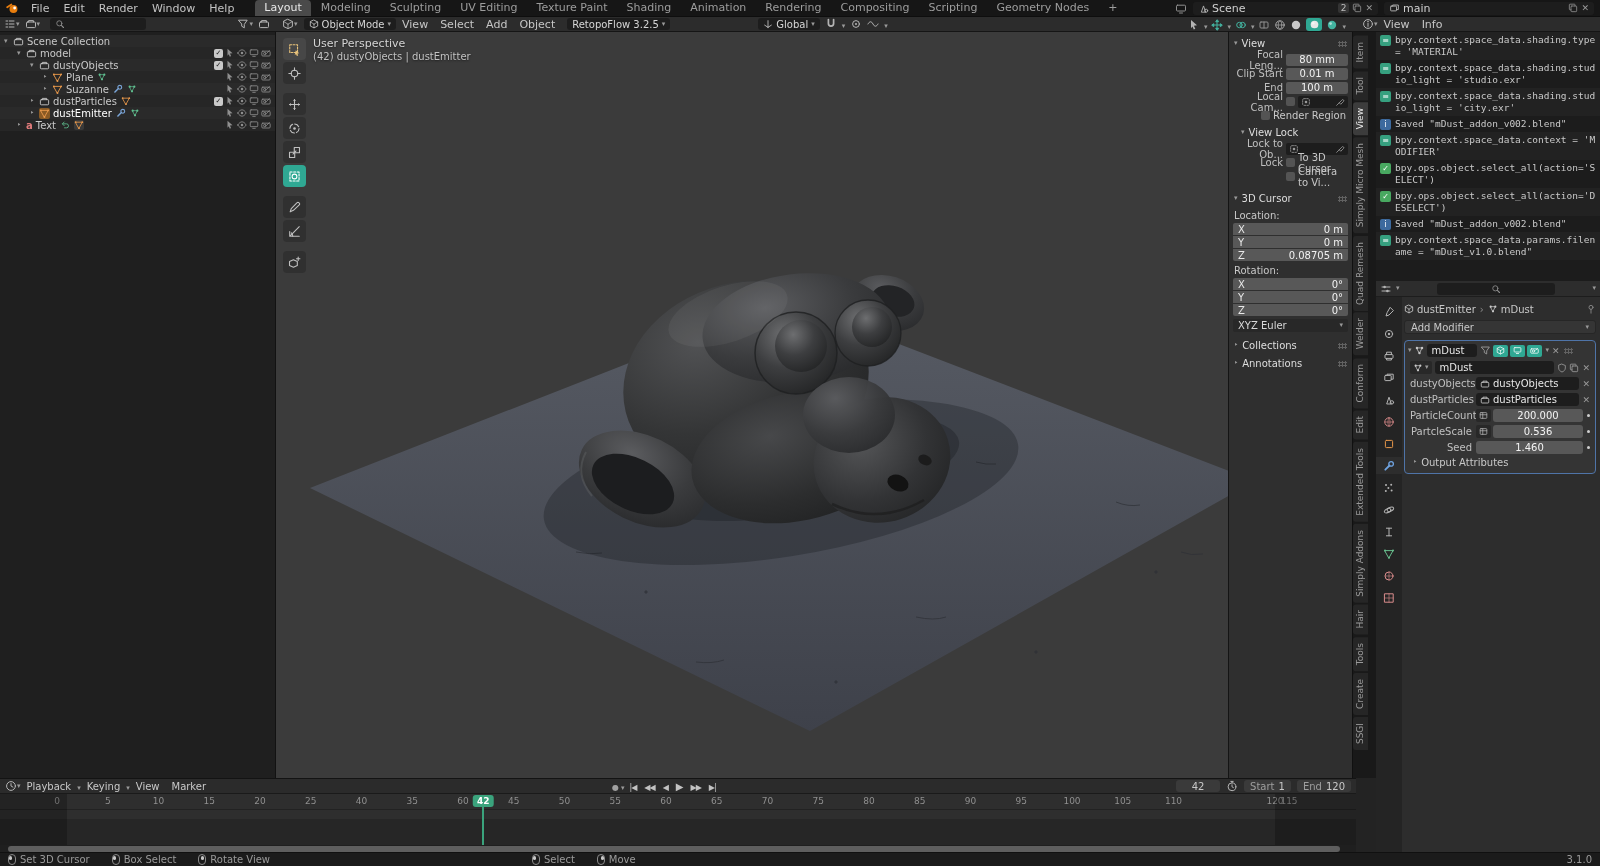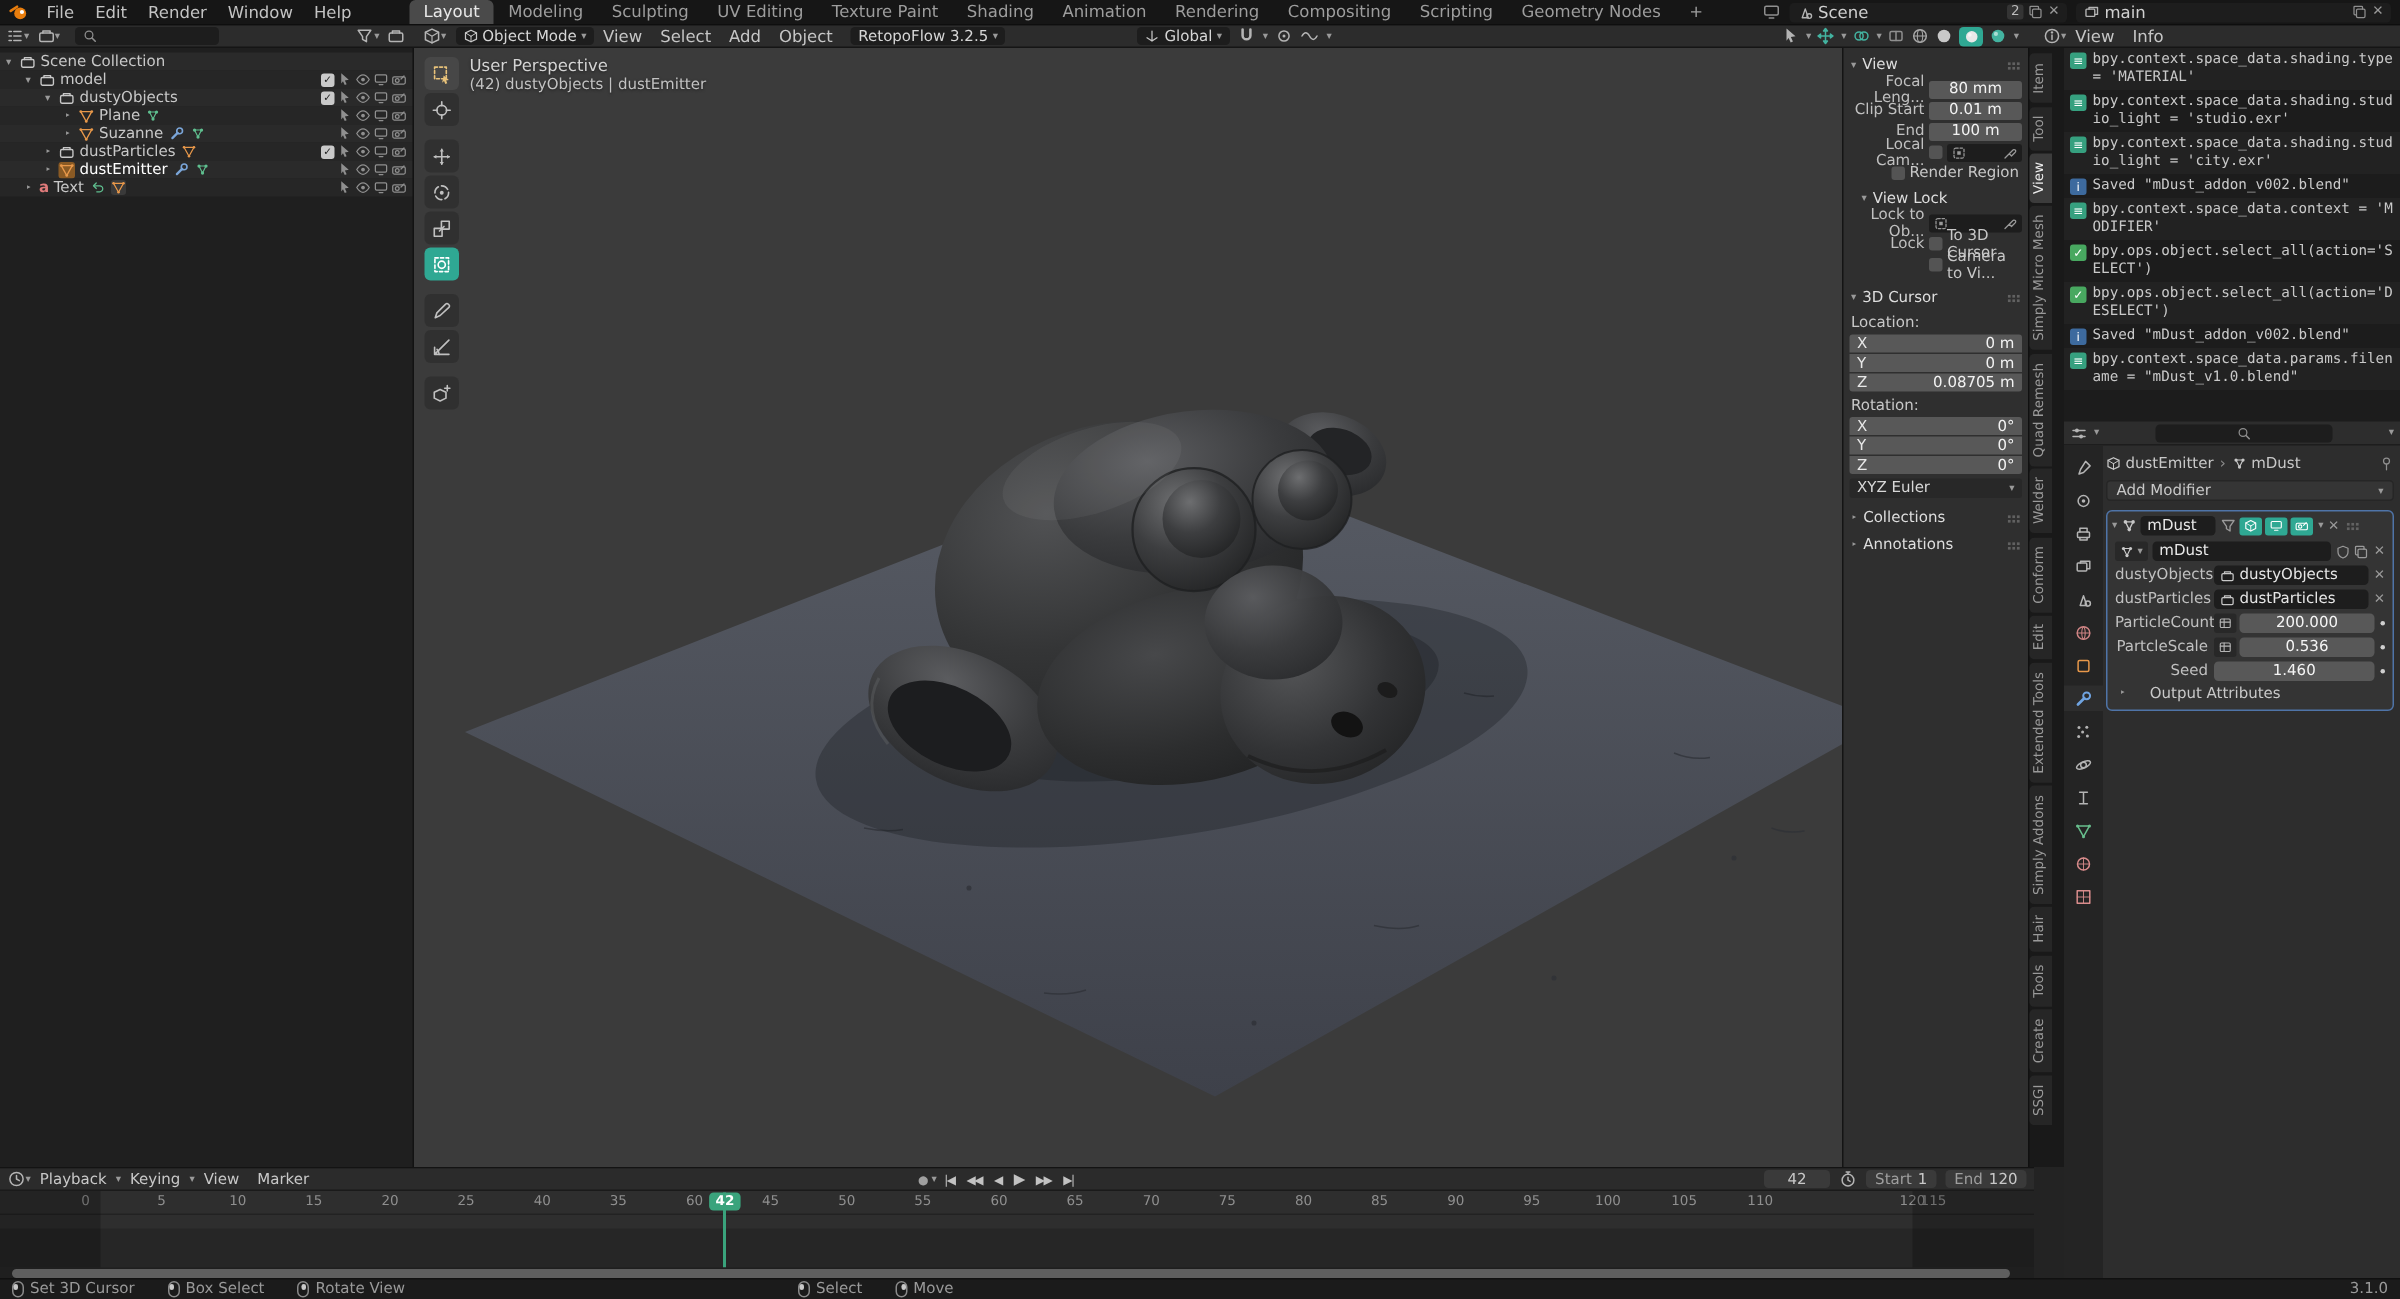--- a/index.html
+++ b/index.html
@@ -1,20 +1,20 @@
 <!DOCTYPE html>
 <html><head>
 <meta charset="utf-8">
 <style>
   *{margin:0;padding:0;box-sizing:border-box}
   html,body{background:#111;}
   #root{position:relative;width:1600px;height:866px;background:#1d1d1d;overflow:hidden;
         font-family:"DejaVu Sans",sans-serif;font-size:11px;color:#c8c8c8;}
   .abs{position:absolute}
-  .row{display:flex;align-items:center}
+  .row{display:flex;align-items:flex-end}
   .ic{display:inline-flex;align-items:center;justify-content:center;flex:none}
   .caret{font-size:7px;color:#9a9a9a;line-height:1}
   .grip{width:9px;height:6px;margin-left:auto;background-image:radial-gradient(#6e6e6e 1px,transparent 1.1px);background-size:3px 3px;opacity:.8}
   
   #topbar{left:0;top:0;width:1600px;height:17px;background:#161616;display:flex;align-items:center;border-bottom:1px solid #0e0e0e}
   .menu{padding:0 7px;color:#c3c3c3;font-size:11px}
   .wtab{padding:1px 9px 2px;margin-right:1px;border-radius:4px 4px 0 0;color:#9d9d9d;font-size:11px}
   .wtab.active{background:#4a4a4a;color:#e8e8e8}
   .pill{background:#1d1d1d;border-radius:3px;height:13px;display:inline-flex;align-items:center;gap:3px;padding:0 5px;color:#d0d0d0}
   .badge{background:#343434;border-radius:2px;padding:0 3px;font-size:9px;color:#bdbdbd}
@@ -117,21 +117,21 @@
           <path d="M1 5.4L4.6 3" stroke="#e87d0d" stroke-width="1.5"></path>
         </svg>
       </span>
     <div id="topbar-menus" class="row">
         <span class="menu">File</span>
         <span class="menu">Edit</span>
         <span class="menu">Render</span>
         <span class="menu">Window</span>
         <span class="menu">Help</span>
       </div>
-    <div id="workspace-tabs" class="row" style="margin-left:32px;align-self:flex-end">
+    <div id="workspace-tabs" class="row" style="margin-left:14px;align-self:flex-end">
         <span class="wtab active">Layout</span>
         <span class="wtab">Modeling</span>
         <span class="wtab">Sculpting</span>
         <span class="wtab">UV Editing</span>
         <span class="wtab">Texture Paint</span>
         <span class="wtab">Shading</span>
         <span class="wtab">Animation</span>
         <span class="wtab">Rendering</span>
         <span class="wtab">Compositing</span>
         <span class="wtab">Scripting</span>
@@ -1304,21 +1304,21 @@
                 <span class="adot"></span>
               </div>
               <div class="frow">
                 <span class="flabel">Seed</span>
                 <span class="numf">1.460</span>
                 <span class="adot"></span>
               </div>
             </div>
           <div class="frow" style="padding:0 8px;height:13px">
             <span class="caret">‣</span>
-            <span style="margin-left:16px">Output Attributes</span>
+            <span style="margin-left:4px">Output Attributes</span>
           </div>
         </div>
       </div>
     </div>
   </div>
 
   <div id="timeline" class="abs">
     <div id="tl-head">
       <span class="ic" id="tl-type" style="margin-left:5px">
           <svg width="12" height="12" viewBox="0 0 12 12" fill="none" stroke-width="1" stroke-linecap="round" stroke-linejoin="round">

